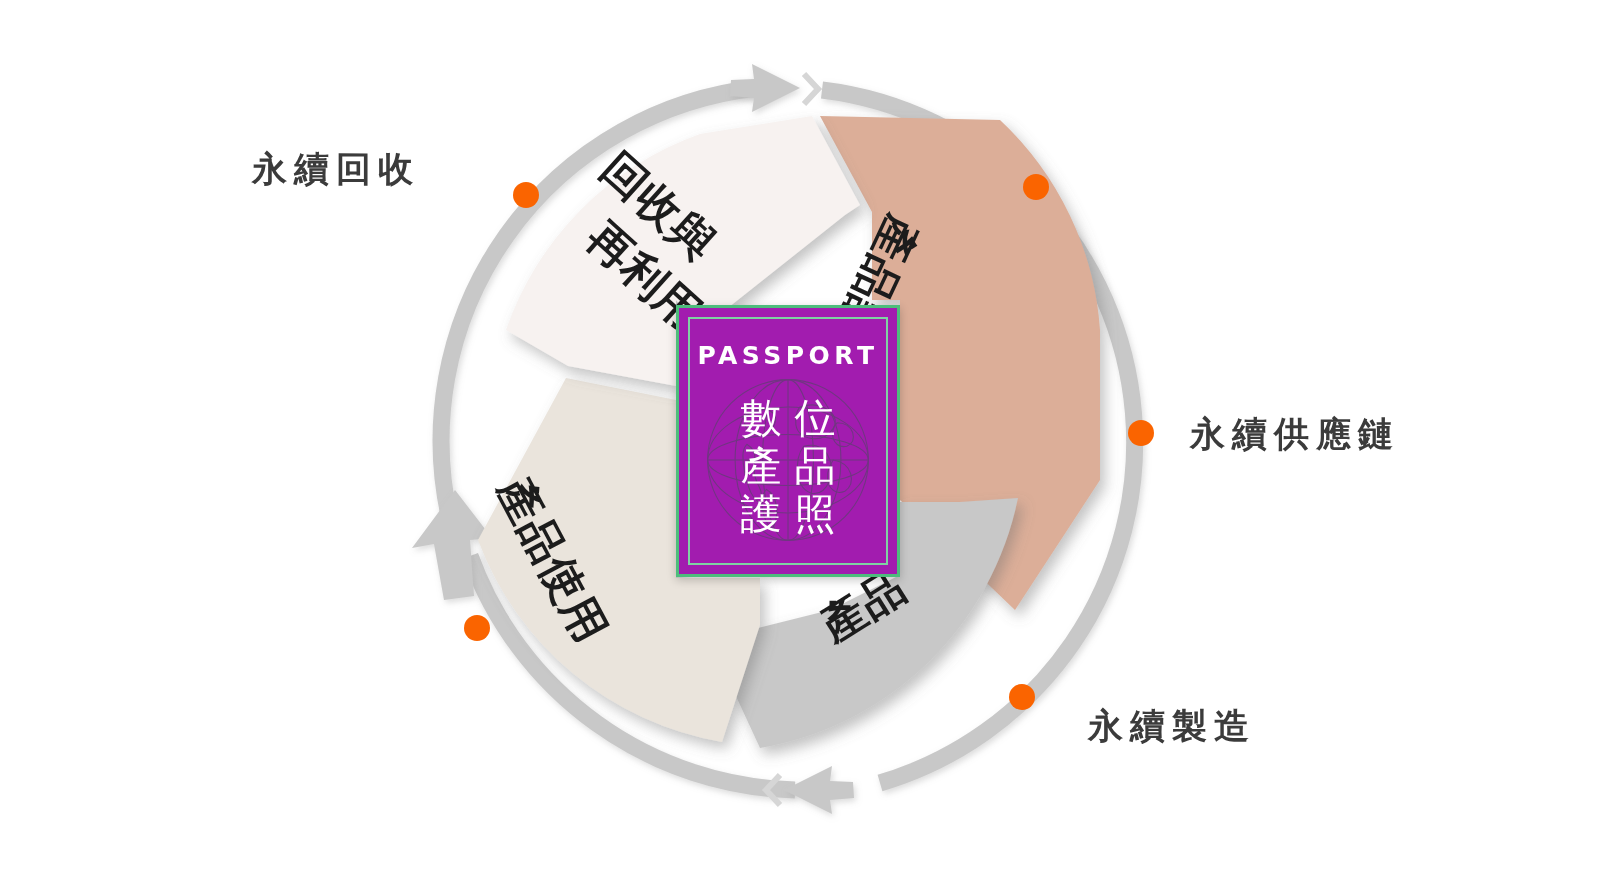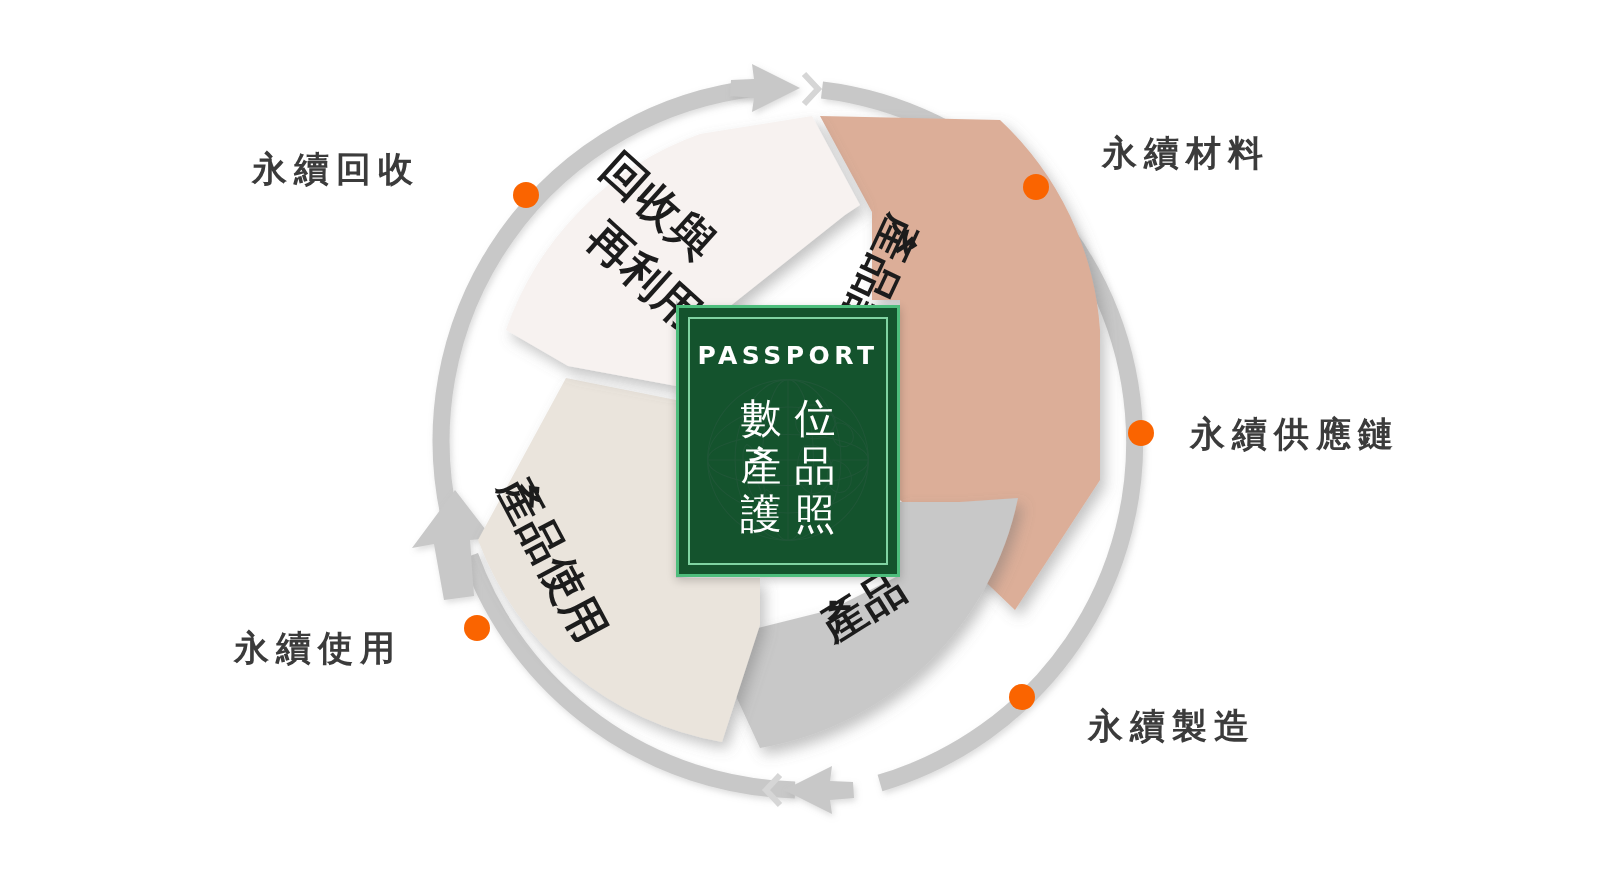--- a/index.html
+++ b/index.html
@@ -102,21 +102,21 @@
     transform-origin: 0% 50%;
   }
 
   
   #passport {
     position: absolute;
     left: 676px;
     top: 305px;
     width: 224px;
     height: 272px;
-    background: #14532d;
+    background: #a21caf;
     box-sizing: border-box;
     border: 3px solid #4dbd7c;
     box-shadow: 0 3px 9px rgba(0,0,0,0.22);
     overflow: hidden;
   }
   #passport-inner-frame {
     position: absolute;
     left: 9px; top: 9px; right: 9px; bottom: 9px;
     border: 2px solid #7fd3a2;
     box-sizing: border-box;
@@ -274,24 +274,22 @@
     <g>
       <circle cx="526" cy="195" r="13" fill="#fa6400"></circle>
       <circle cx="1036" cy="187" r="13" fill="#fa6400"></circle>
       <circle cx="1141" cy="433" r="13" fill="#fa6400"></circle>
       <circle cx="1022" cy="697" r="13" fill="#fa6400"></circle>
       <circle cx="477" cy="628" r="13" fill="#fa6400"></circle>
     </g>
   </svg>
 
   <div class="outer-label ol-recycle">永續回收</div>
-  <div class="outer-label ol-material">永續材料</div>
   <div class="outer-label ol-supply">永續供應鏈</div>
   <div class="outer-label ol-manufact">永續製造</div>
-  <div class="outer-label ol-use">永續使用</div>
 
   <div class="seg-recycle-wrap">
     <div class="ln ln1">回收與</div>
     <div class="ln ln2">再利用</div>
   </div>
 
   <div class="seg-label seg-design">產品設計</div>
   <div class="seg-label seg-product">產品</div>
   <div class="seg-label seg-use">產品使用</div>
 

